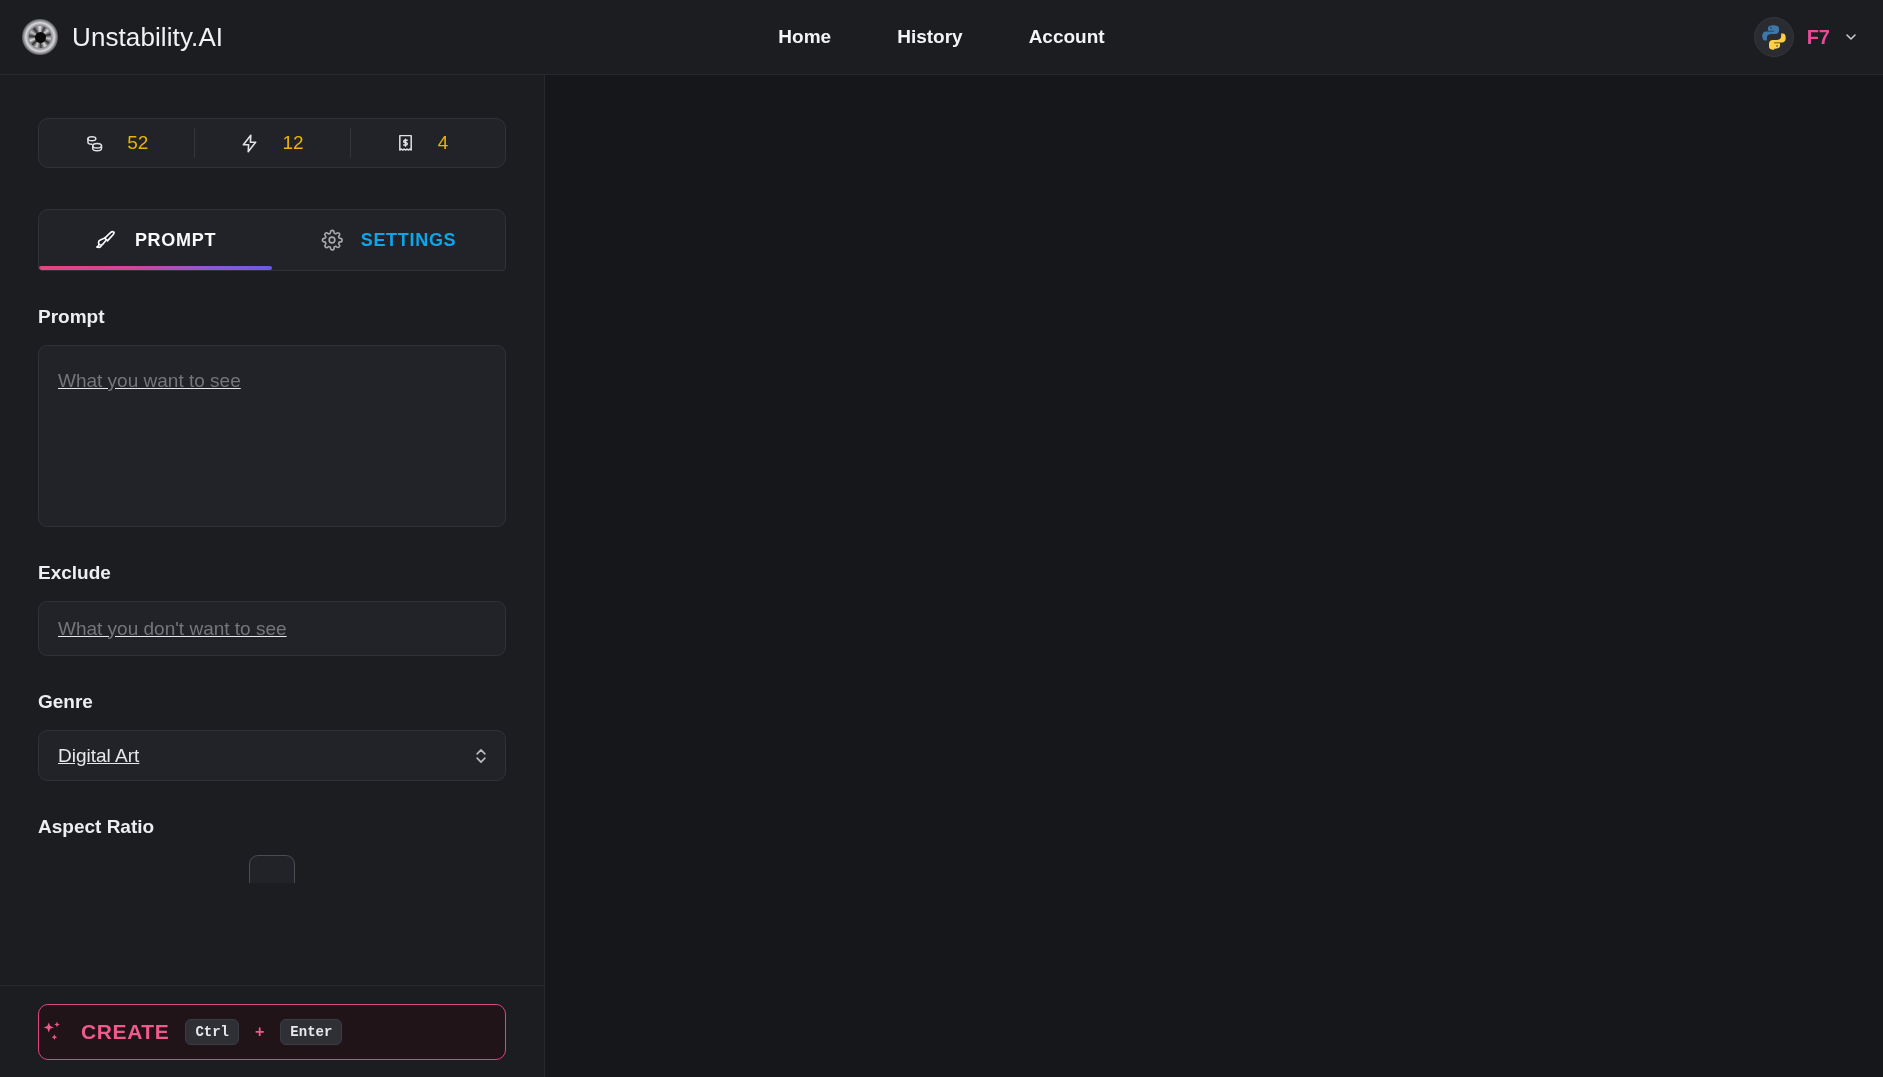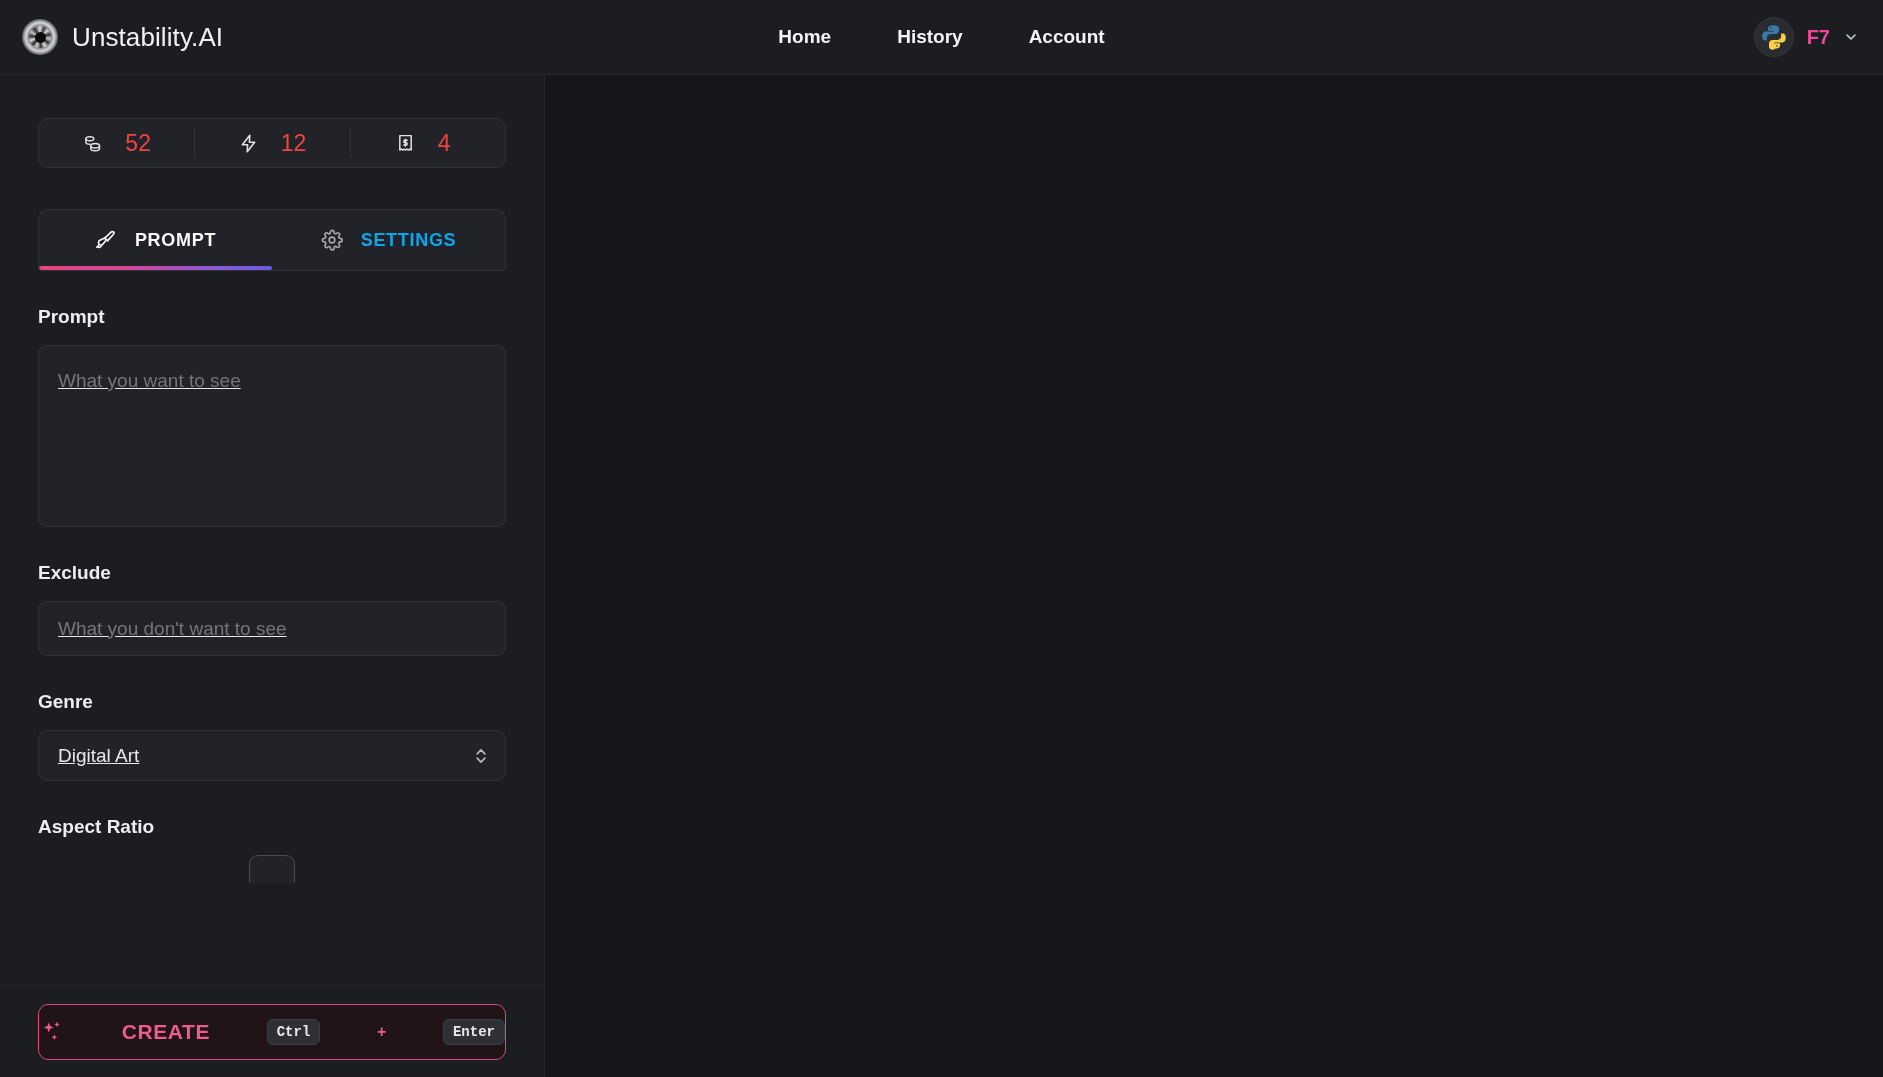--- a/index.html
+++ b/index.html
@@ -169,22 +169,22 @@
     left: 0; top: 9px; bottom: 9px;
     width: 1px;
     background: #34363c;
   }
   .stat-icon {
     width: 21px; height: 21px;
     color: #e2e2e6;
     display: flex; align-items: center; justify-content: center;
   }
   .stat-val {
-    font-size: 23px;
-    color: #ef4444;
+    font-size: 19px;
+    color: #eab308;
     min-width: 22px;
   }
 
   
   .tabs {
     margin: 41px 38px 0 38px;
     height: 62px;
     border: 1px solid #303238;
     border-radius: 10px 10px 4px 4px;
     background: #212328;
@@ -307,21 +307,21 @@
     padding: 0 38px;
   }
   .create-btn {
     width: 100%;
     height: 56px;
     border: 1px solid #e0457f;
     border-radius: 10px;
     background: #201418;
     display: flex;
     align-items: center;
-    justify-content: space-between;
+    justify-content: flex-start;
     gap: 16px;
     cursor: pointer;
   }
   .sparkle-icon {
     width: 26px; height: 26px;
     color: #ef5b8c;
     display: flex; align-items: center; justify-content: center;
   }
   .create-label {
     font-size: 21px;

